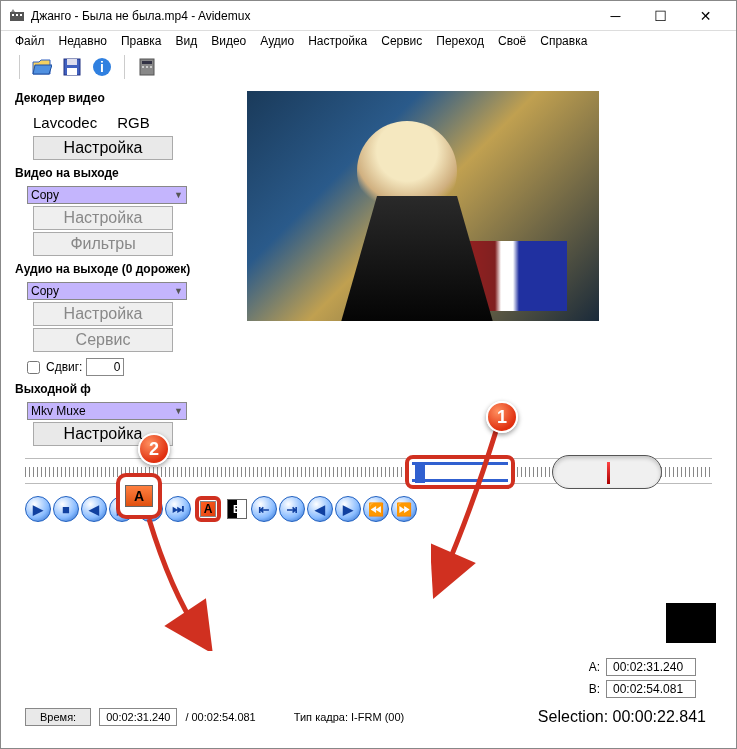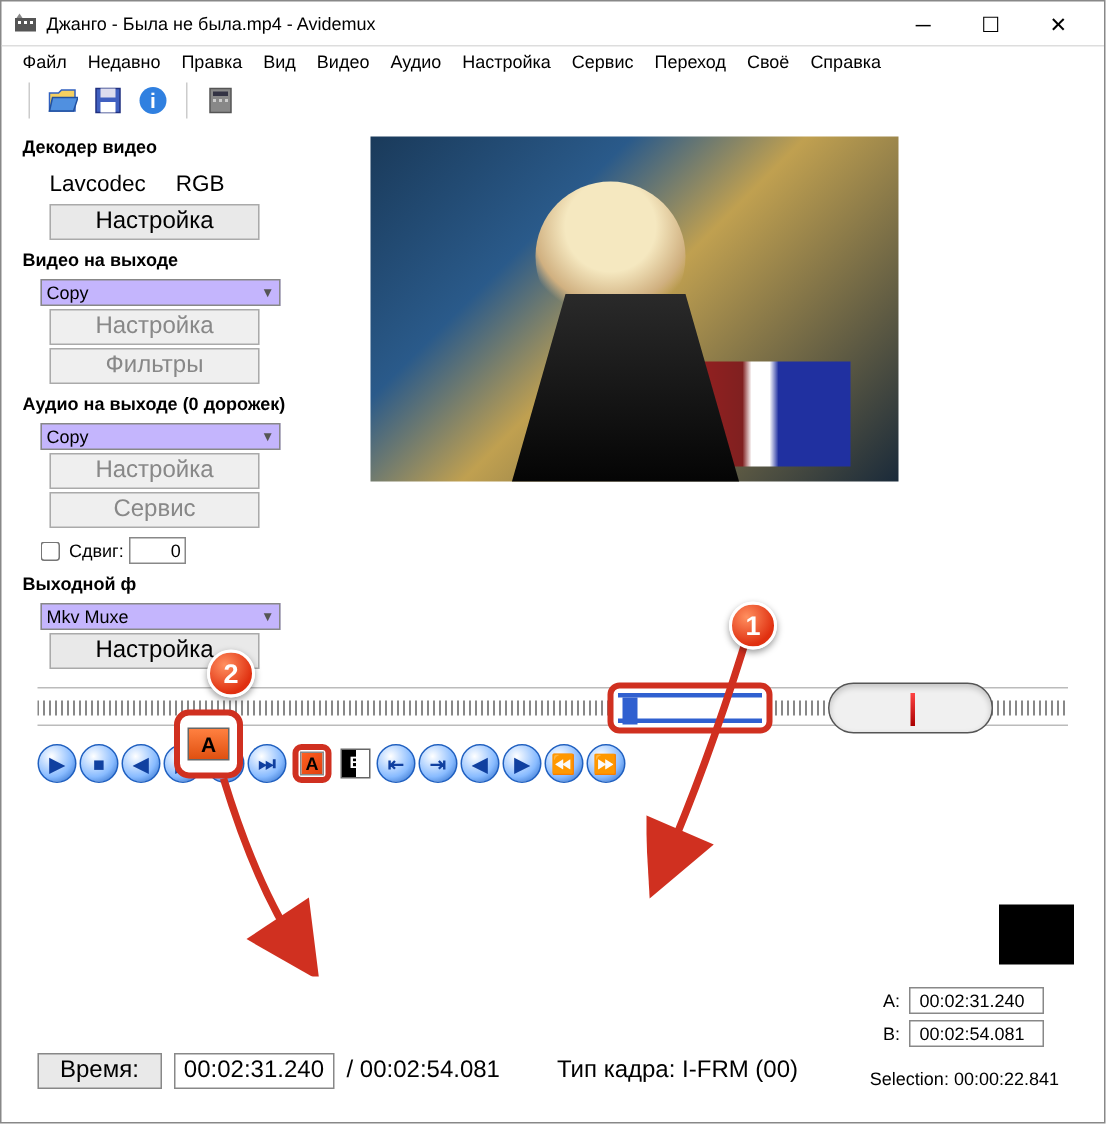--- a/index.html
+++ b/index.html
@@ -39,24 +39,24 @@
 .zoombox-inner { position:absolute; inset:3px; border-top:3px solid #3060d0; border-bottom:3px solid #3060d0; }
 .zoombox-cursor { position:absolute; left:6px; top:6px; width:10px; height:18px; background:#3060d0; }
 .controls { display:flex; gap:2px; padding: 8px 24px 4px 24px; align-items:center; }
 .cbtn { width:26px; height:26px; border-radius:50%; background: radial-gradient(circle at 35% 30%, #fff, #88bbff 60%, #2060c0); border:1px solid #2060c0; display:flex; align-items:center; justify-content:center; color:#1040a0; font-size:13px; font-weight:bold; }
 .markA { width:26px; height:26px; border:4px solid #d03020; border-radius:6px; background:#fff; display:flex; align-items:center; justify-content:center; padding:0; margin:0 2px; }
 .markA-inner { width:16px; height:16px; background:linear-gradient(135deg,#ff6020,#e04010); color:#000; font-weight:bold; font-size:12px; display:flex; align-items:center; justify-content:center; border:1px solid #888; }
 .markB { width:20px; height:20px; display:flex; align-items:center; justify-content:center; border:1px solid #666; margin:0 2px; }
 .right-info { position:absolute; right:40px; bottom:50px; font-size:12px; display:grid; grid-template-columns: auto auto; gap:4px 6px; align-items:center; }
 .right-info .timebox { border:1px solid #888; padding:1px 6px; background:#fff; width:90px; }
 .black-sq { position:absolute; right:20px; bottom:105px; width:50px; height:40px; background:#000; }
-.bottom-row { position:absolute; left:24px; bottom:22px; display:flex; align-items:center; gap:8px; font-size:16px; }
+.bottom-row { position:absolute; left:24px; bottom:22px; display:flex; align-items:center; gap:8px; font-size:11px; }
 .bottom-row .timebtn { border:1px solid #888; background:#e9e9e9; padding:2px 14px; }
 .bottom-row .curtime { border:1px solid #888; padding:2px 6px; background:#fff; }
-.selection-row { position:absolute; right:30px; bottom:22px; font-size:12px; }
+.selection-row { position:absolute; right:30px; bottom:22px; font-size:16px; }
 .annot { position:absolute; width:32px; height:32px; border-radius:50%; background: radial-gradient(circle at 35% 30%, #ff9060, #e03010 70%); border:2px solid #fff; color:#fff; font-weight:bold; font-size:18px; display:flex; align-items:center; justify-content:center; box-shadow: 0 2px 5px rgba(0,0,0,0.4); z-index:20; }
 .annot-box-A { position:absolute; width:46px; height:46px; border:4px solid #d03020; border-radius:10px; background:#fff; display:flex; align-items:center; justify-content:center; z-index:19; }
 .annot-box-A .inner { width:28px; height:22px; background:linear-gradient(#ff8040,#e05010); color:#000; font-weight:bold; font-size:14px; display:flex; align-items:center; justify-content:center; border:1px solid #666; }
 svg.arrow { position:absolute; z-index:15; }
 </style>
 </head>
 <body>
 
 <div class="titlebar">
   <svg class="icon" viewBox="0 0 16 16">

